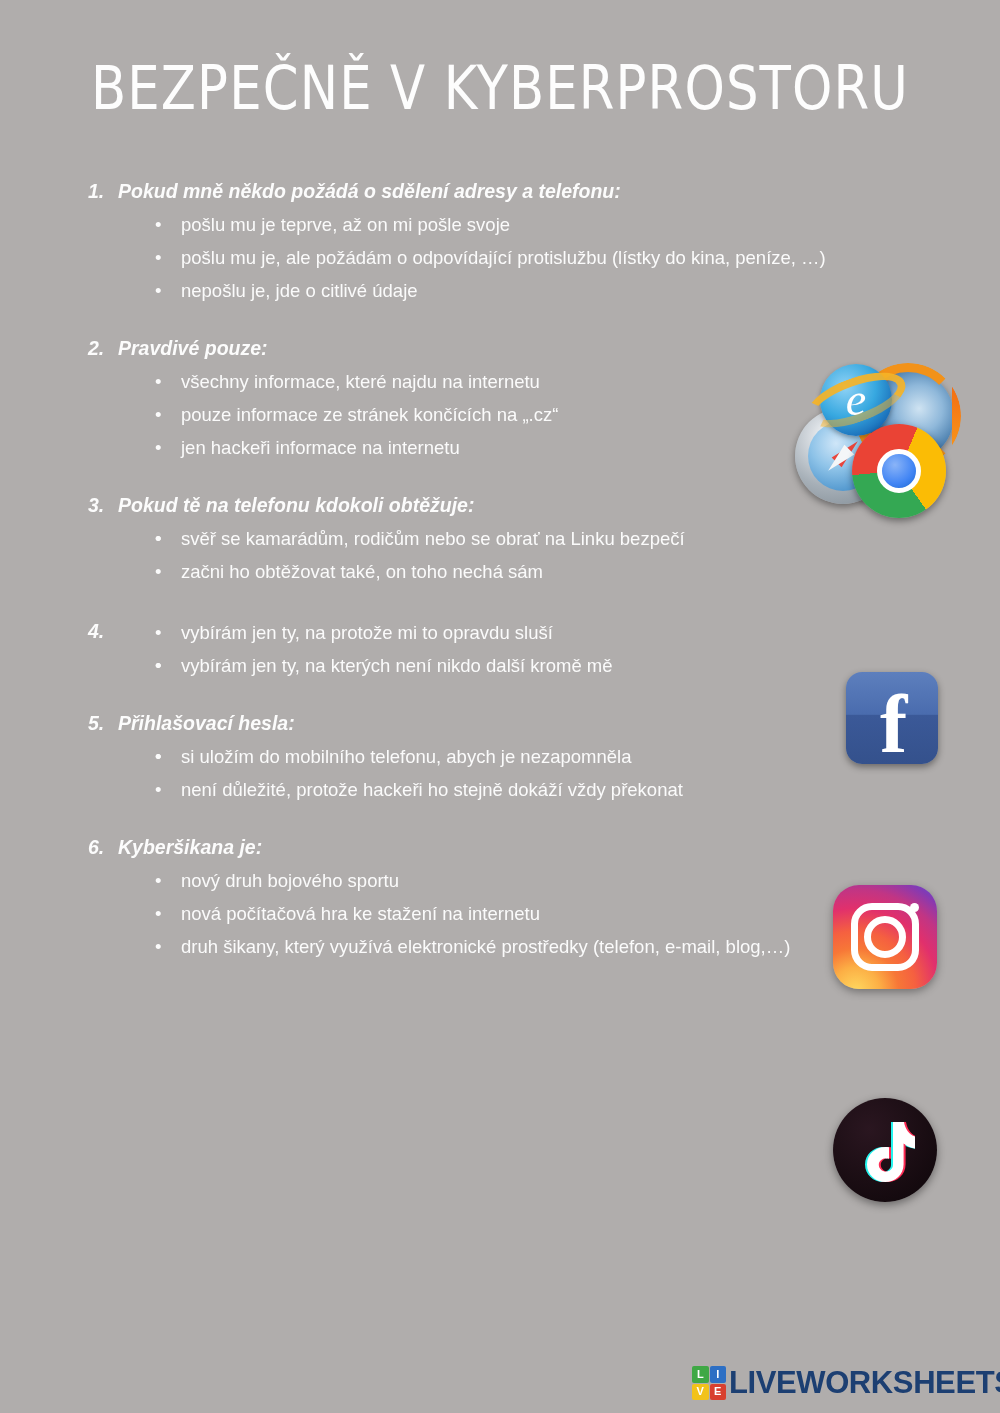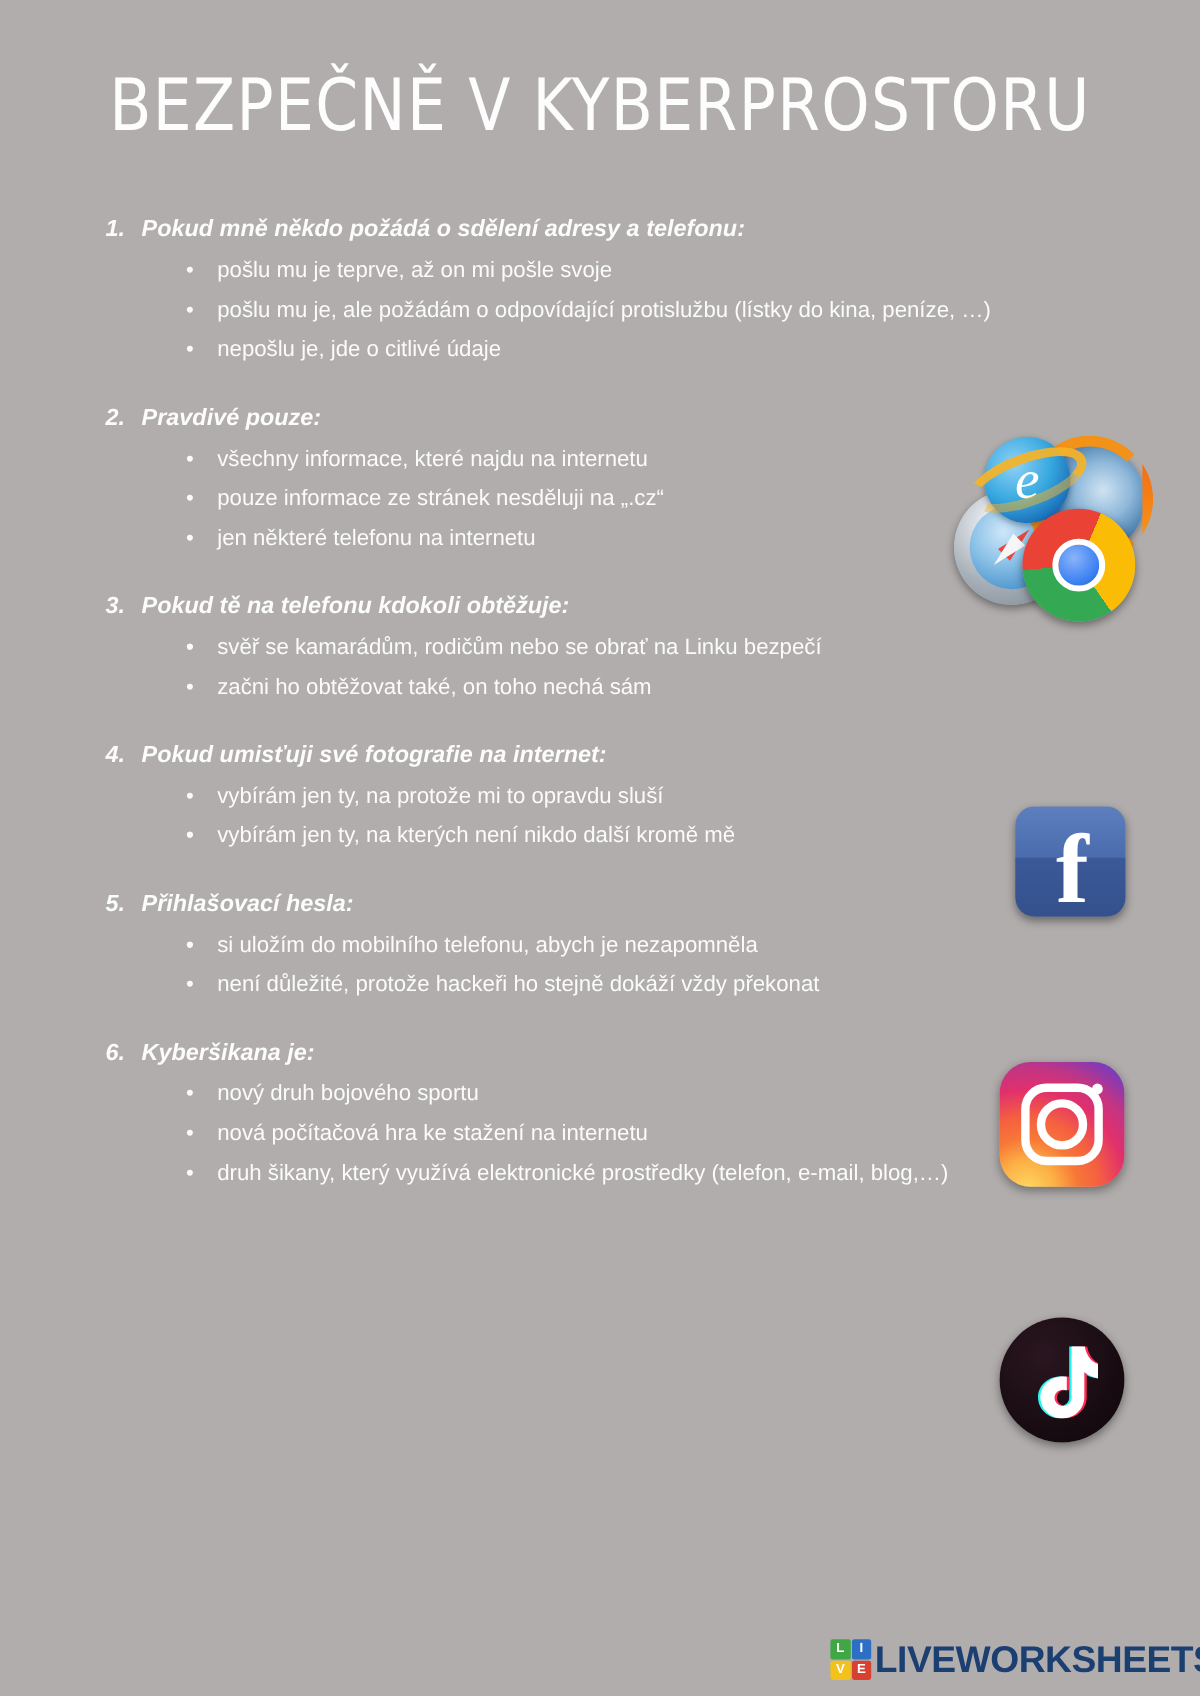--- a/index.html
+++ b/index.html
@@ -281,25 +281,25 @@
         <span class="sec-num">2.</span>
         <span>Pravdivé pouze:</span>
       </div>
       <ul class="bullets">
         <li class="bullet">
           <span class="dot">•</span>
           <span>všechny informace, které najdu na internetu</span>
         </li>
         <li class="bullet">
           <span class="dot">•</span>
-          <span>pouze informace ze stránek nesděluji na „.cz“</span>
-        </li>
-        <li class="bullet">
-          <span class="dot">•</span>
-          <span>jen některé telefonu na internetu</span>
+          <span>pouze informace ze stránek končících na „.cz“</span>
+        </li>
+        <li class="bullet">
+          <span class="dot">•</span>
+          <span>jen hackeři informace na internetu</span>
         </li>
       </ul>
     </div>
 
     <div class="spacer"></div>
 
     <div class="section">
       <div class="sec-head">
         <span class="sec-num">3.</span>
         <span>Pokud tě na telefonu kdokoli obtěžuje:</span>
@@ -317,21 +317,20 @@
           <span>začni ho obtěžovat také, on toho nechá sám</span>
         </li>
       </ul>
     </div>
 
     <div class="spacer"></div>
 
     <div class="section">
       <div class="sec-head">
         <span class="sec-num">4.</span>
-        <span>Pokud umisťuji své fotografie na internet:</span>
       </div>
       <ul class="bullets">
         <li class="bullet">
           <span class="dot">•</span>
           <span>vybírám jen ty, na protože mi to opravdu sluší</span>
         </li>
         <li class="bullet">
           <span class="dot">•</span>
         </li>
         <li class="bullet">

